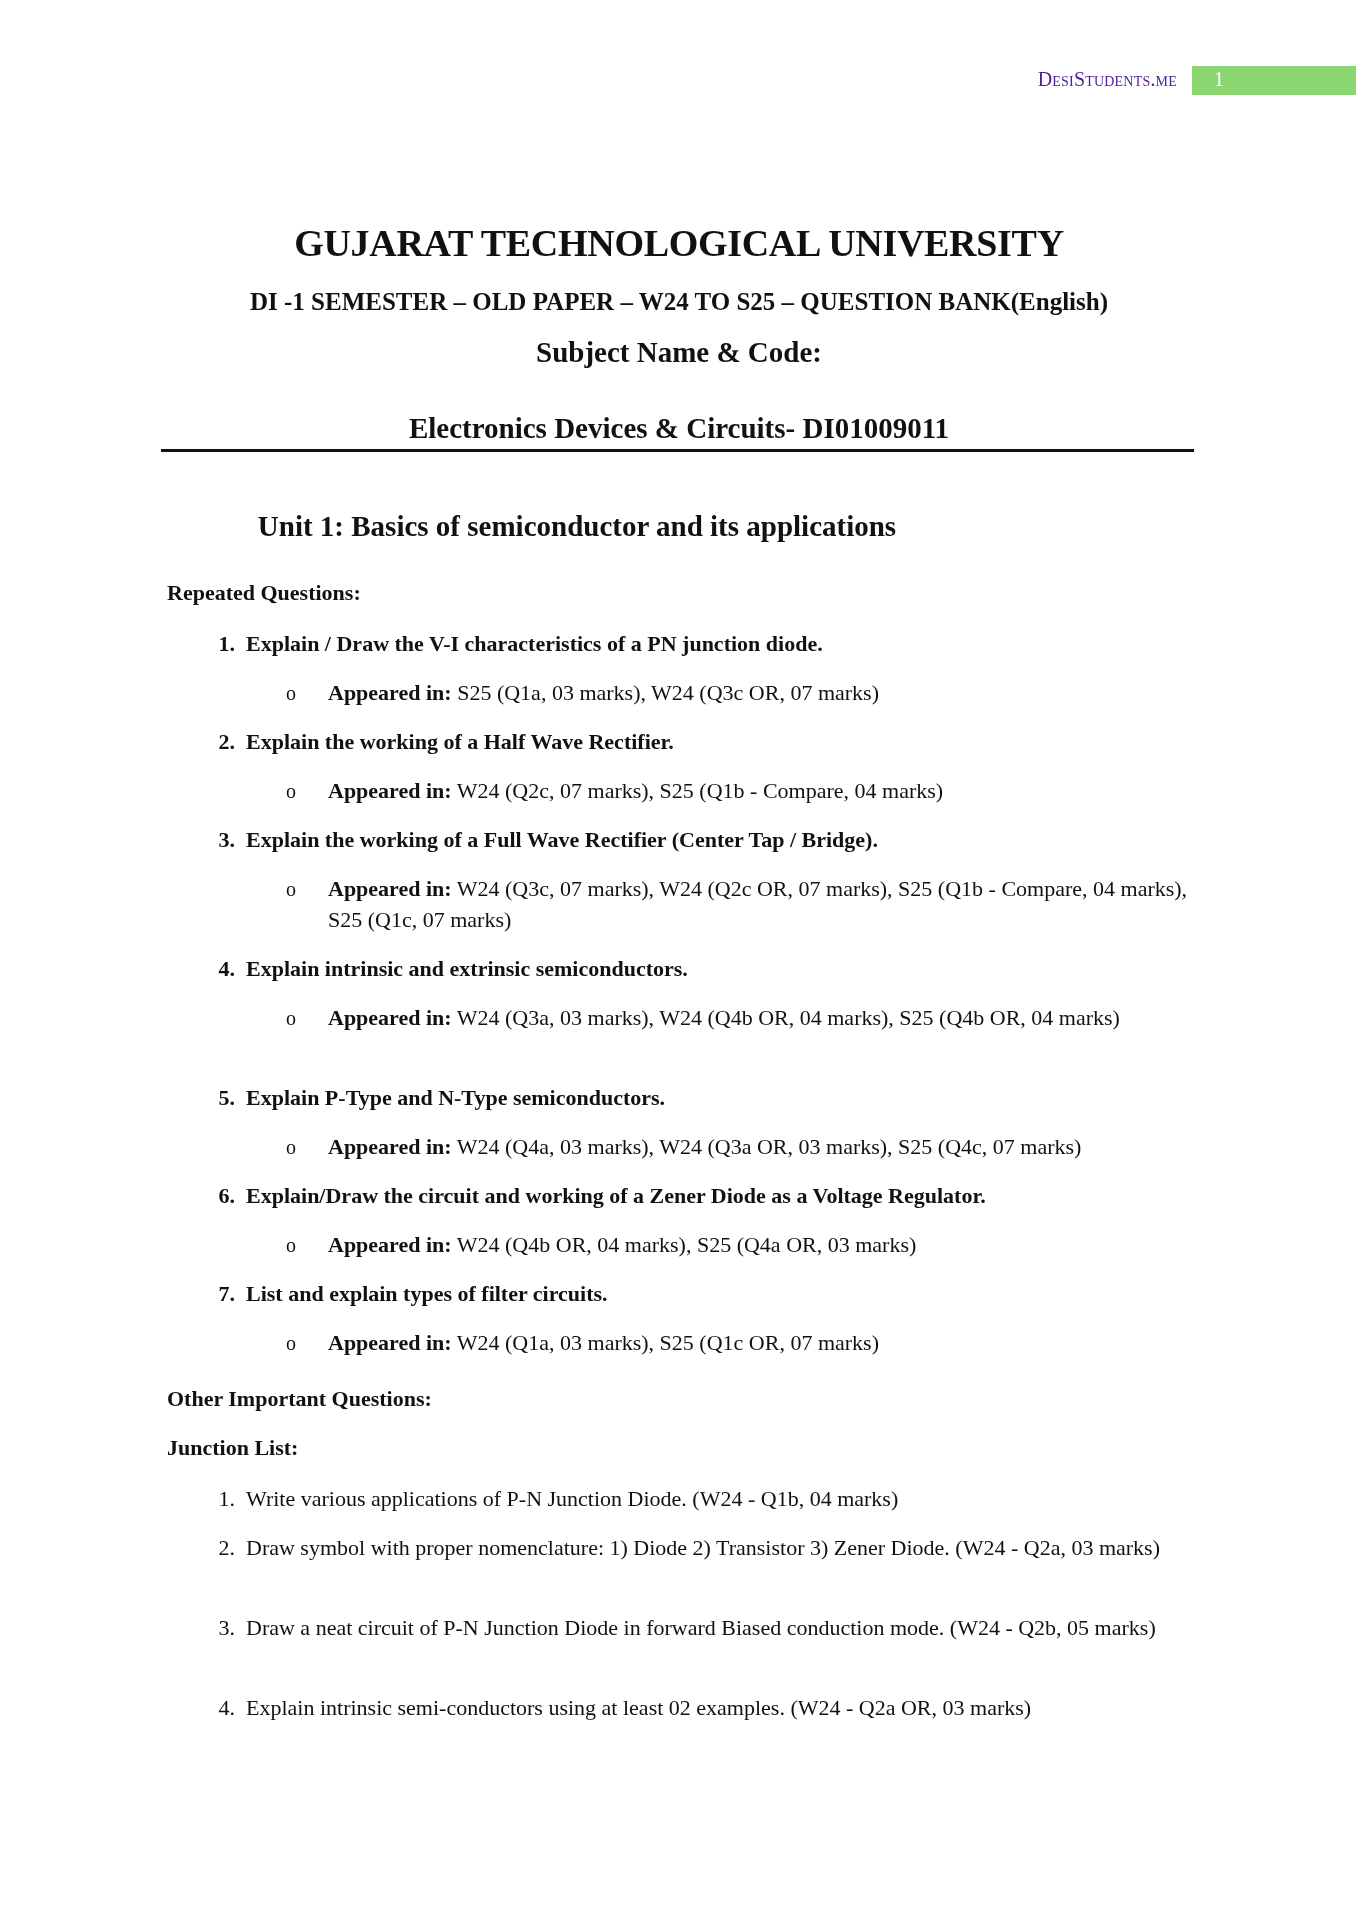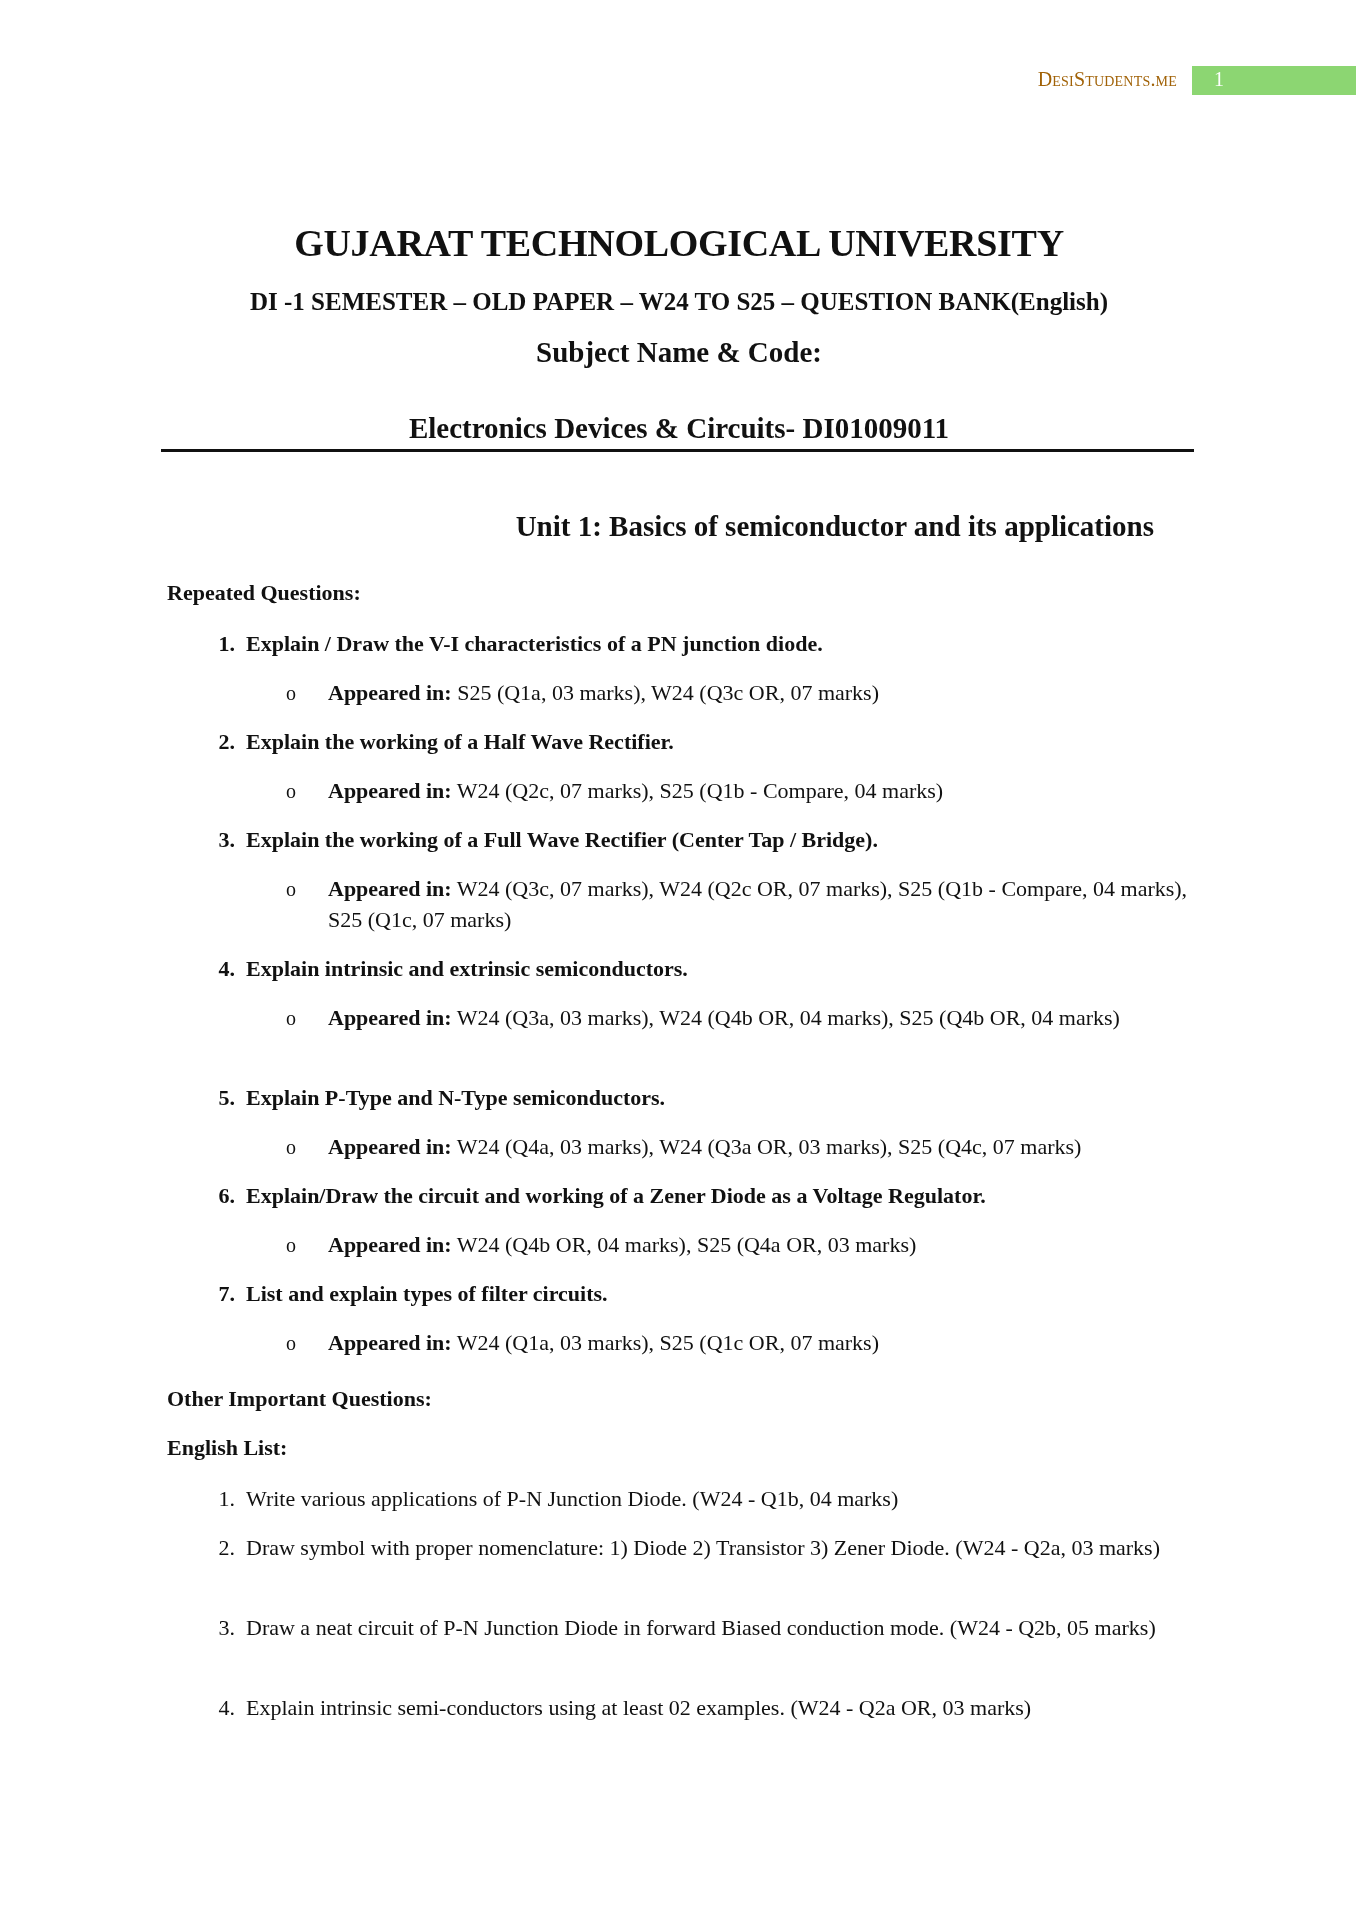--- a/index.html
+++ b/index.html
@@ -20,21 +20,21 @@
       top: 66px;
       left: 0;
       width: 1358px;
       height: 32px;
     }
     .site-name {
       position: absolute;
       right: 181px;
       top: 2px;
       font-size: 20px;
-      color: #a16207;
+      color: #4c1d95;
       letter-spacing: 0.2px;
       font-variant: small-caps;
     }
     .page-num-box {
       position: absolute;
       left: 1192px;
       top: 0;
       width: 164px;
       height: 29px;
       background: #8cd672;
@@ -89,21 +89,21 @@
       left: 161px;
       width: 1033px;
       height: 3px;
       background: #111111;
     }
     .unit-heading {
       position: absolute;
       top: 510px;
       left: 0;
       width: 1154px;
-      text-align: right;
+      text-align: center;
       font-weight: bold;
       font-size: 29px;
     }
     .section-label {
       position: absolute;
       left: 167px;
       font-weight: bold;
       font-size: 22px;
     }
     .q-item {
@@ -220,21 +220,21 @@
 <div class="q-item bold" style="top:1278px">
   <span class="q-num">7.</span>
   <span class="q-text">List and explain types of filter circuits.</span>
 </div>
 <div class="appeared" style="top:1327px">
   <span class="bullet">o</span>
   <span class="appeared-text"><b>Appeared in:</b> <span>W24 (Q1a, 03 marks), S25 (Q1c OR, 07 marks)</span></span>
 </div>
 
 <div class="section-label" style="top:1386px">Other Important Questions:</div>
-<div class="section-label" style="top:1435px">English List:</div>
+<div class="section-label" style="top:1435px">Junction List:</div>
 
 <div class="q-item" style="top:1483px">
   <span class="q-num">1.</span>
   <span class="q-text">Write various applications of P-N Junction Diode. (W24 - Q1b, 04 marks)</span>
 </div>
 <div class="q-item" style="top:1532px">
   <span class="q-num">2.</span>
   <span class="q-text">Draw symbol with proper nomenclature: 1) Diode 2) Transistor 3) Zener Diode. (W24 - Q2a, 03 marks)</span>
 </div>
 <div class="q-item" style="top:1612px">

